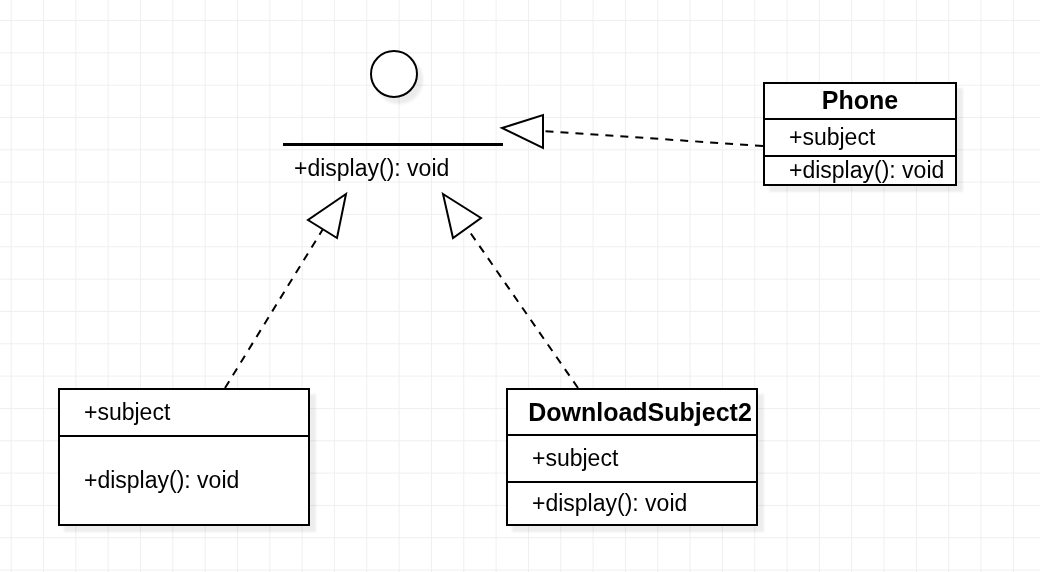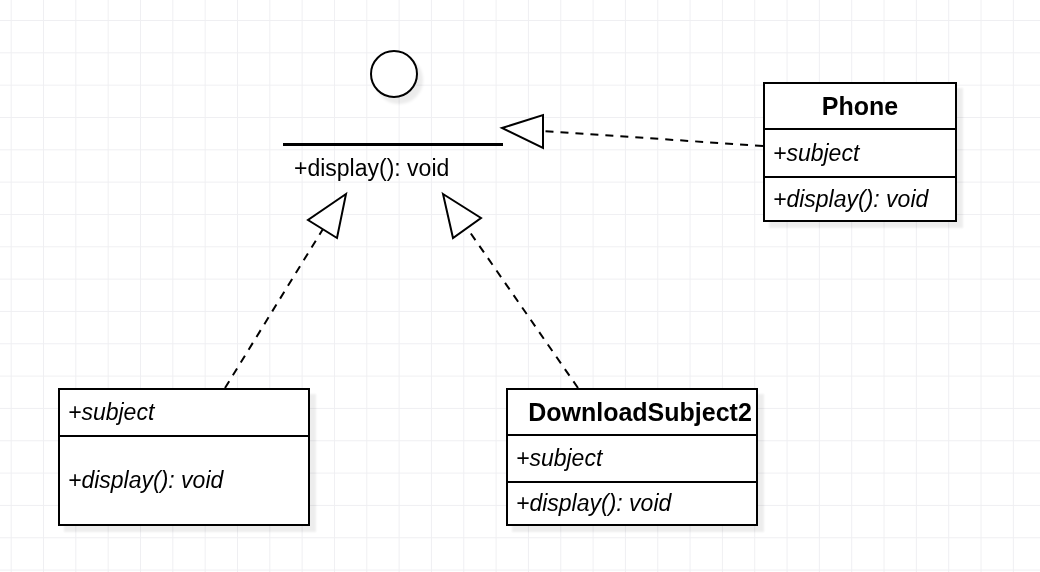--- a/index.html
+++ b/index.html
@@ -43,22 +43,21 @@
     font-size: 25px;
     display: flex;
     align-items: center;
     justify-content: center;
   }
   .uml-class .row {
     box-sizing: border-box;
     font-size: 23px;
     display: flex;
     align-items: center;
-    padding-left: 8px;
-    font-style: italic;
+    padding-left: 24px;
   }
   .uml-class .row + .row {
     border-top: 2px solid #000000;
   }
   
   .iface-circle {
     position: absolute;
     left: 370px; top: 50px;
     width: 48px; height: 48px;
     box-sizing: border-box;
@@ -104,21 +103,21 @@
     <line x1="763" y1="146" x2="543" y2="131" stroke="#000000" stroke-width="2" stroke-dasharray="8 7"></line>
     <polygon points="346,194 308,220 337,238" fill="#ffffff" stroke="#000000" stroke-width="2"></polygon>
     <polygon points="443,194 481,218 453,238" fill="#ffffff" stroke="#000000" stroke-width="2"></polygon>
     <polygon points="502,128 543,115 543,148" fill="#ffffff" stroke="#000000" stroke-width="2"></polygon>
   </svg>
 
   <div class="iface-circle"></div>
   <div class="iface-underline"></div>
   <div class="iface-method">+display(): void</div>
 
-  <div class="uml-class" style="left:763px; top:82px; width:194px; height:140px;">
+  <div class="uml-class" style="left:763px; top:82px; width:194px; height:104px;">
     <div class="title" style="height:46px;">Phone</div>
     <div class="row" style="height:46px;">+subject</div>
     <div class="row" style="flex:1;">+display(): void</div>
   </div>
 
   <div class="uml-class" style="left:58px; top:388px; width:252px; height:138px;">
     <div class="row" style="height:45px;">+subject</div>
     <div class="row" style="flex:1;">+display(): void</div>
   </div>
 

